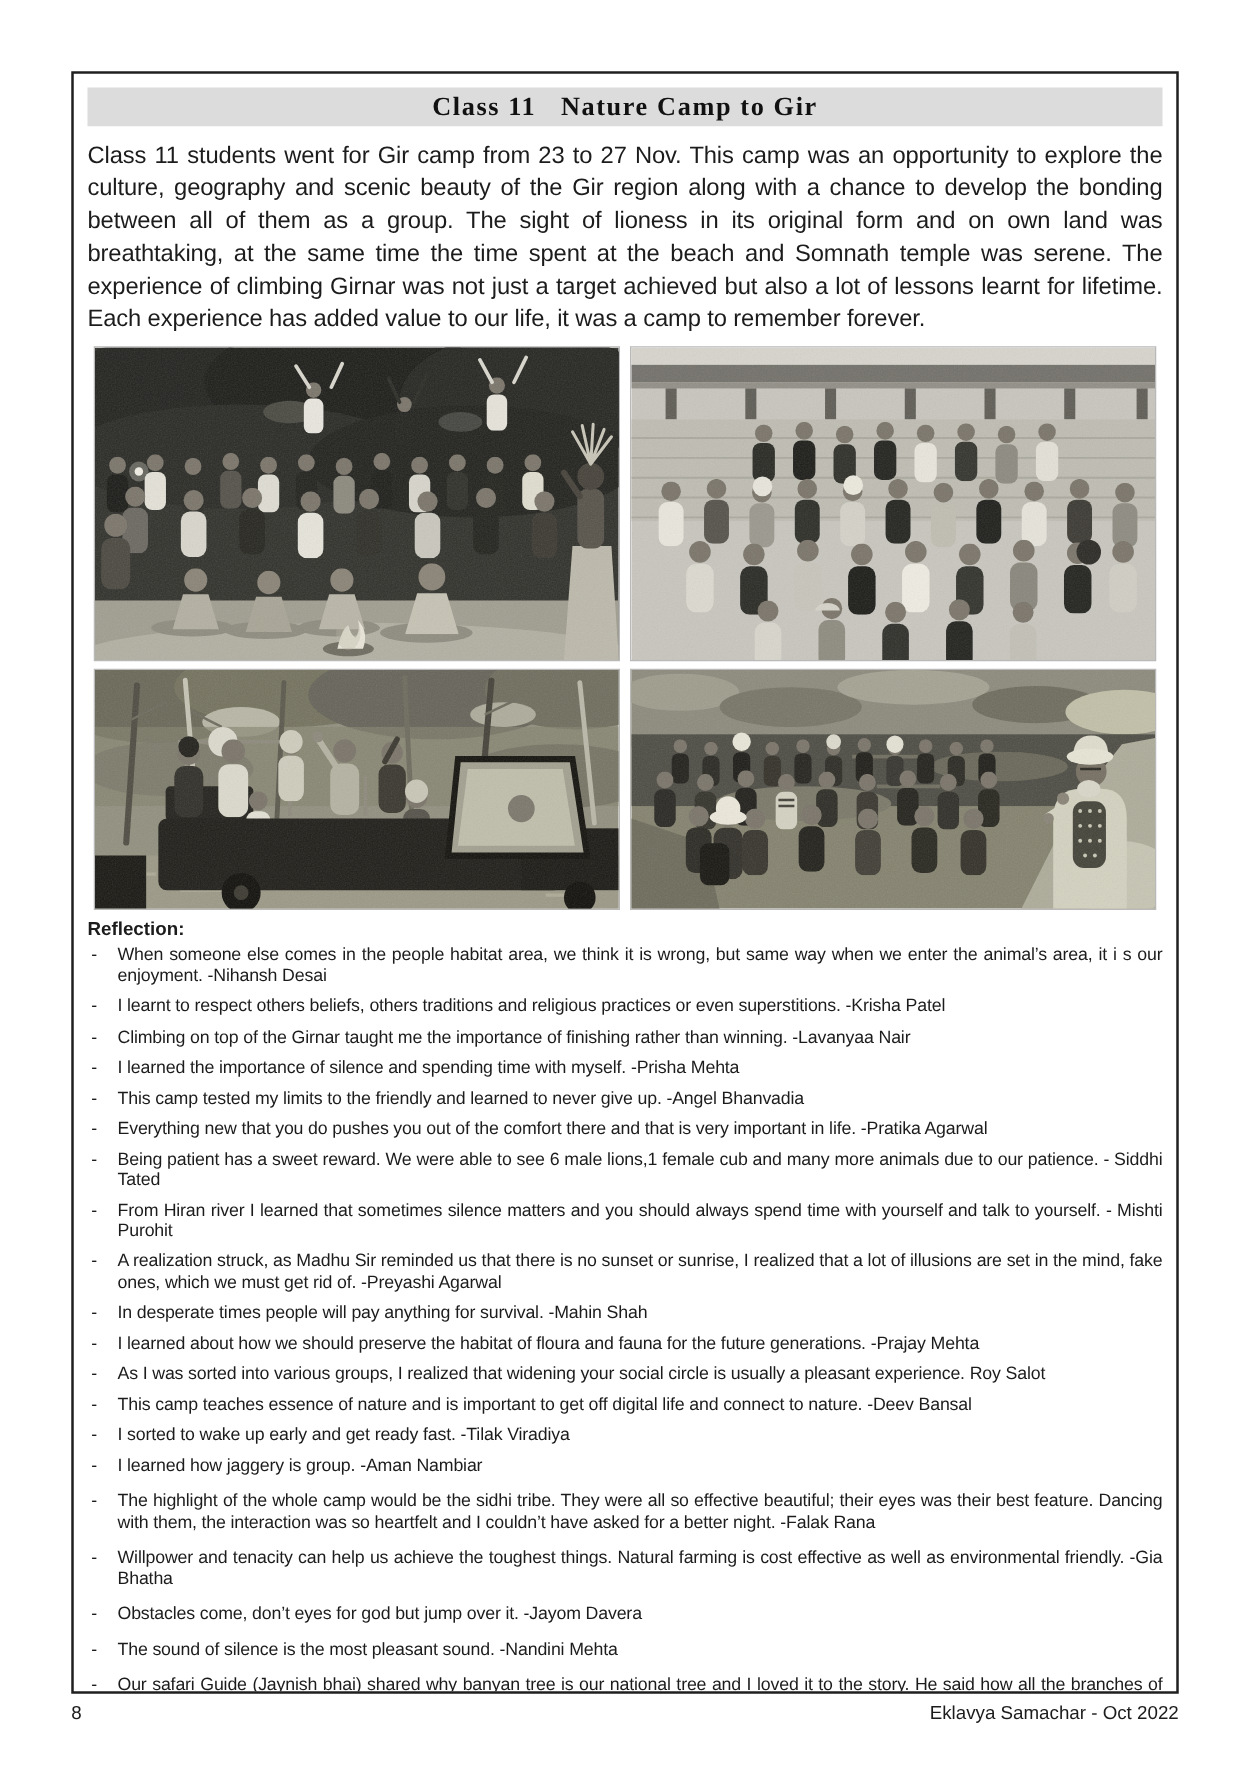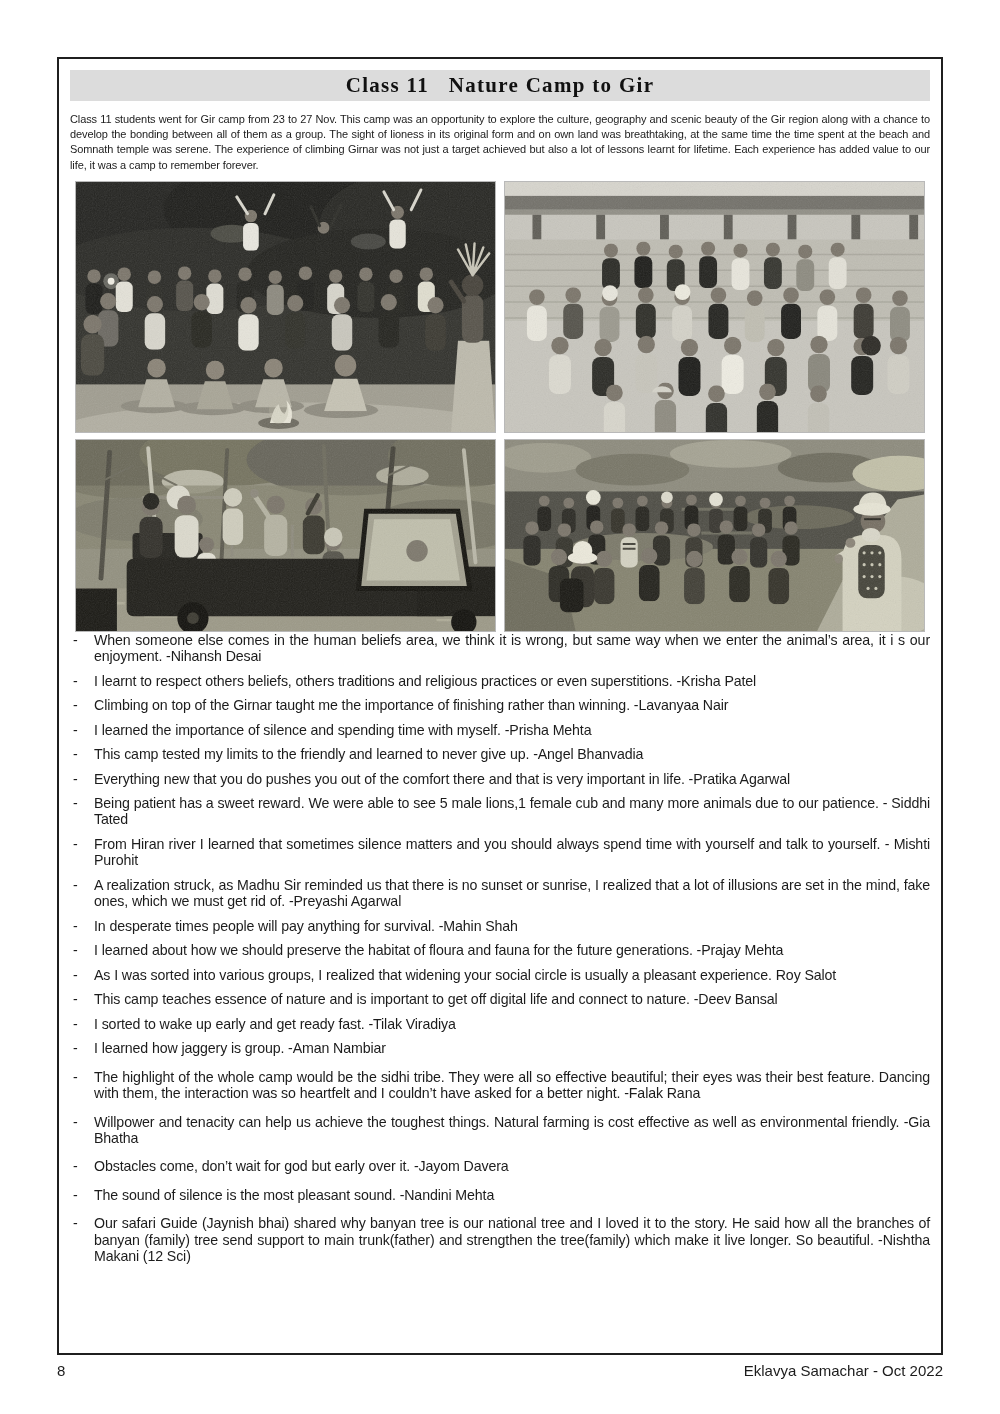--- a/index.html
+++ b/index.html
@@ -4,21 +4,21 @@
 <style>
   html,body{margin:0;padding:0;background:#ffffff;}
   .page{position:relative;width:1000px;height:1414px;background:#ffffff;
         font-family:"Liberation Sans",sans-serif;color:#1c1c1c;overflow:hidden;}
   .article-box{position:absolute;left:57px;top:57px;width:886px;height:1298px;
         border:2px solid #1f1f1f;box-sizing:border-box;padding:10px 10px 12px 10px;overflow:hidden;background:#fff;}
   .title-bar{height:31px;background:#dcdcdc;display:flex;align-items:center;justify-content:center;
         margin:1px 1px 11px 1px;}
   .title-bar span{font-family:"Liberation Serif",serif;font-weight:bold;font-size:21px;
         letter-spacing:1.3px;white-space:pre;color:#111;}
-  .intro{margin:0 1px 8px 1px;text-align:justify;font-size:11px;line-height:1.38;letter-spacing:-0.1px;}
+  .intro{margin:0 1px 8px 1px;text-align:justify;font-size:19px;line-height:1.38;letter-spacing:-0.1px;}
   .photo-grid{display:grid;grid-template-columns:1fr 1fr;gap:6px 8px;margin:0 6px;}
   .photo{border:1px solid #b9b9b9;background:#fff;box-sizing:border-box;overflow:hidden;margin:0;}
   .photo svg{display:block;width:100%;height:100%;}
   .photo-top{height:252px;}
   .photo-bottom{height:193px;}
   .reflection-heading{font-weight:bold;font-size:15px;margin:7px 1px 4px 1px;}
   .bullet-list{margin:0 1px;}
   .b-item{display:flex;margin-bottom:8px;font-size:14.2px;line-height:1.16;}
   .b-item:nth-child(n+15){margin-bottom:12px;}
   .b-marker{width:21px;flex:none;padding-left:3px;}
@@ -318,25 +318,26 @@
           <path d="M360 70 q1 -17 15 -17 q14 0 14 17 Z" fill="#dfddcd"></path>
           <ellipse cx="374" cy="70" rx="19" ry="6.5" fill="#e7e5d5"></ellipse>
           <path d="M354 110 l-14 9" stroke="#d4d2c0" stroke-width="7" stroke-linecap="round"></path>
           <circle cx="352" cy="104" r="5" fill="#8a8477"></circle>
           <circle cx="340" cy="120" r="4.5" fill="#8a8477"></circle>
           <rect width="427" height="193" fill="#888888" filter="url(#photograin)" opacity="0.15"></rect>
         </svg>
       </figure>
     </div>
 
+    <div class="reflection-heading">Reflection:</div>
 
     <div class="bullet-list">
       <div class="b-item">
           <span class="b-marker">-</span>
-          <span class="b-text">When someone else comes in the human beliefs area, we think it is wrong, but same way when we enter the animal’s area, it i s our enjoyment. -Nihansh Desai</span>
+          <span class="b-text">When someone else comes in the people habitat area, we think it is wrong, but same way when we enter the animal’s area, it i s our enjoyment. -Nihansh Desai</span>
         </div>
       <div class="b-item">
           <span class="b-marker">-</span>
           <span class="b-text">I learnt to respect others beliefs, others traditions and religious practices or even superstitions. -Krisha Patel</span>
         </div>
       <div class="b-item">
           <span class="b-marker">-</span>
           <span class="b-text">Climbing on top of the Girnar taught me the importance of finishing rather than winning.  -Lavanyaa Nair</span>
         </div>
       <div class="b-item">
@@ -346,21 +347,21 @@
       <div class="b-item">
           <span class="b-marker">-</span>
           <span class="b-text">This camp tested my limits to the friendly and learned to never give up. -Angel Bhanvadia</span>
         </div>
       <div class="b-item">
           <span class="b-marker">-</span>
           <span class="b-text">Everything new that you do pushes you out of the comfort there and that is very important in life. -Pratika Agarwal</span>
         </div>
       <div class="b-item">
           <span class="b-marker">-</span>
-          <span class="b-text">Being patient has a sweet reward. We were able to see 5 male lions,1 female cub and many more animals due to our patience.  - Siddhi Tated</span>
+          <span class="b-text">Being patient has a sweet reward. We were able to see 6 male lions,1 female cub and many more animals due to our patience.  - Siddhi Tated</span>
         </div>
       <div class="b-item">
           <span class="b-marker">-</span>
           <span class="b-text">From Hiran river I learned that sometimes silence matters and you should always spend time with yourself and talk to yourself.  - Mishti Purohit</span>
         </div>
       <div class="b-item">
           <span class="b-marker">-</span>
           <span class="b-text">A realization struck, as Madhu Sir reminded us that there is no sunset or sunrise, I realized that a lot of illusions are set in the mind, fake ones, which we must get rid of. -Preyashi Agarwal</span>
         </div>
       <div class="b-item">
@@ -390,21 +391,21 @@
       <div class="b-item">
           <span class="b-marker">-</span>
           <span class="b-text">The highlight of the whole camp would be the sidhi tribe. They were all so effective beautiful; their eyes was their best feature. Dancing with them, the interaction was so heartfelt and I couldn’t have asked for a better night. -Falak Rana</span>
         </div>
       <div class="b-item">
           <span class="b-marker">-</span>
           <span class="b-text">Willpower and tenacity can help us achieve the toughest things. Natural farming is cost effective as well as environmental friendly. -Gia Bhatha</span>
         </div>
       <div class="b-item">
           <span class="b-marker">-</span>
-          <span class="b-text">Obstacles come, don’t wait for god but early over it. -Jayom Davera</span>
+          <span class="b-text">Obstacles come, don’t eyes for god but jump over it. -Jayom Davera</span>
         </div>
       <div class="b-item">
           <span class="b-marker">-</span>
           <span class="b-text">The sound of silence is the most pleasant sound. -Nandini Mehta</span>
         </div>
       <div class="b-item">
           <span class="b-marker">-</span>
           <span class="b-text">Our safari Guide (Jaynish bhai) shared why banyan tree is our national tree and I loved it to the story. He said how all the branches of banyan (family) tree send support to main trunk(father) and strengthen the tree(family) which make it live longer. So beautiful.  -Nishtha Makani (12 Sci)</span>
         </div>
     </div>

